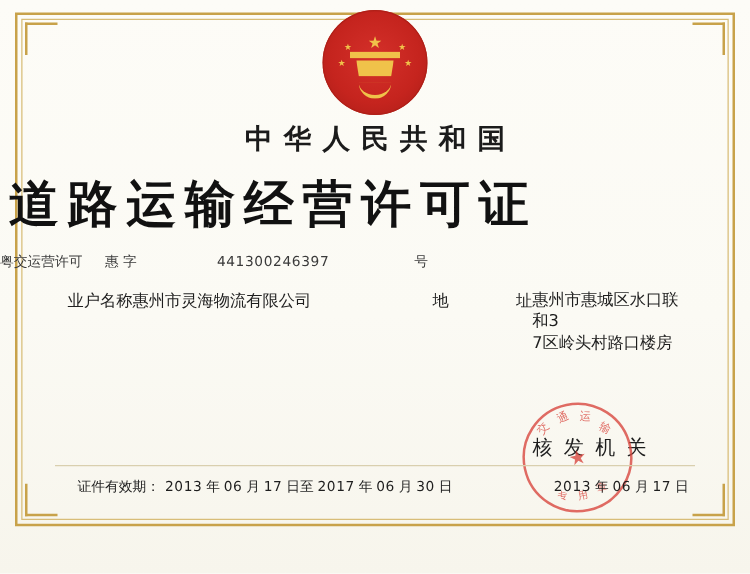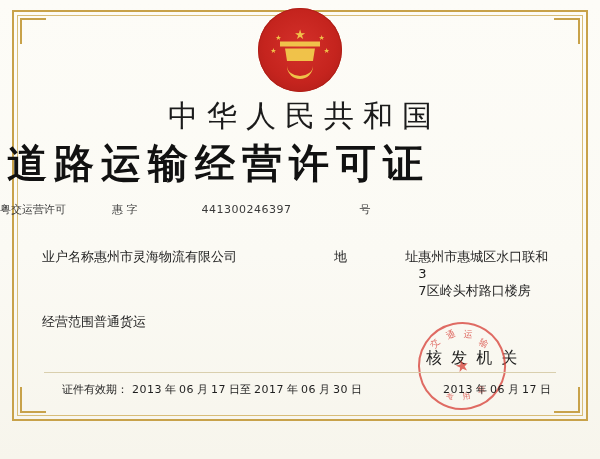--- a/index.html
+++ b/index.html
@@ -122,22 +122,22 @@
   }
 
   
   .title1 {
     position: absolute;
     left: 0;
     right: 0;
     top: 96px;
     text-align: center;
     font-family: "DejaVu Serif", "Liberation Serif", serif;
-    font-weight: normal;
-    font-size: 30px;
+    font-weight: bold;
+    font-size: 22px;
     letter-spacing: 9px;
     color: #1b1b1b;
     text-indent: 9px;
   }
   .title2 {
     position: absolute;
     left: 0;
     right: 0;
     top: 136px;
     text-align: left;
@@ -156,33 +156,32 @@
     right: 0;
     top: 202px;
     display: flex;
     align-items: baseline;
     justify-content: flex-start;
     gap: 6px;
     font-size: 11px;
     color: #3a3a3a;
   }
   .numline .lbl { font-size: 11px; }
-  .numline .zi  { font-size: 11px; margin-left: 40px; }
+  .numline .zi  { font-size: 11px; margin-left: 12px; }
   .numline .num { font-size: 11px; letter-spacing: 0.5px; margin-left: 58px; }
   .numline .hao { font-size: 11px; margin-left: 62px; }
 
   
   .fields {
     position: absolute;
-    left: 42px;
+    left: 54px;
     right: 46px;
     top: 232px;
     font-size: 13px;
     color: #1e1e1e;
-    margin-top: 16px;
   }
   .row {
     display: flex;
     align-items: flex-start;
     margin-bottom: 14px;
   }
   .f-label {
     font-size: 13px;
     white-space: nowrap;
   }
@@ -333,27 +332,20 @@
         <span class="f-value">惠州市灵海物流有限公司</span>
       </div>
       <div class="col-right">
         <span class="addr-label">
           <span>地</span>
           <span>址</span>
         </span>
         <span class="addr-value">惠州市惠城区水口联和3
 7区岭头村路口楼房</span>
       </div>
-    </div>
-    <div class="row">
-      <div class="col-left">
-        <span class="f-label">经营范围</span>
-        <span class="f-value">普通货运</span>
-      </div>
-      <div class="col-right"></div>
     </div>
   </div>
 
   <div class="issue">核 发 机 关</div>
 
   <div class="seal">
     <span class="st st1">交</span>
     <span class="st st2">通</span>
     <span class="st st3">运</span>
     <span class="st st4">输</span>

